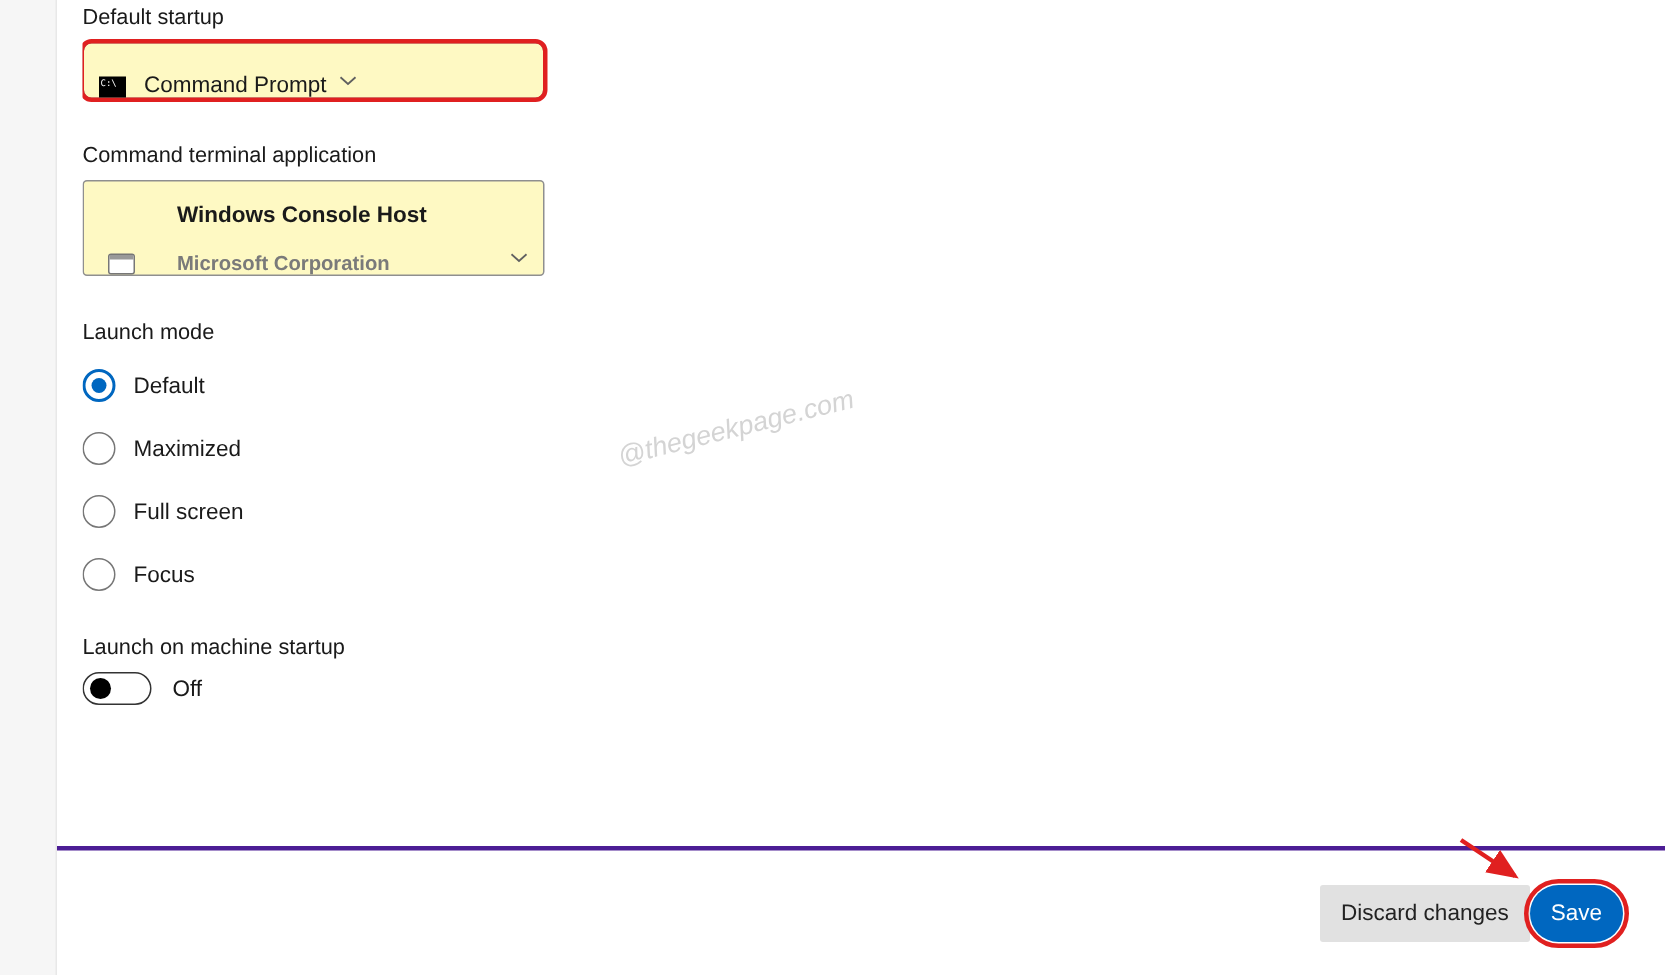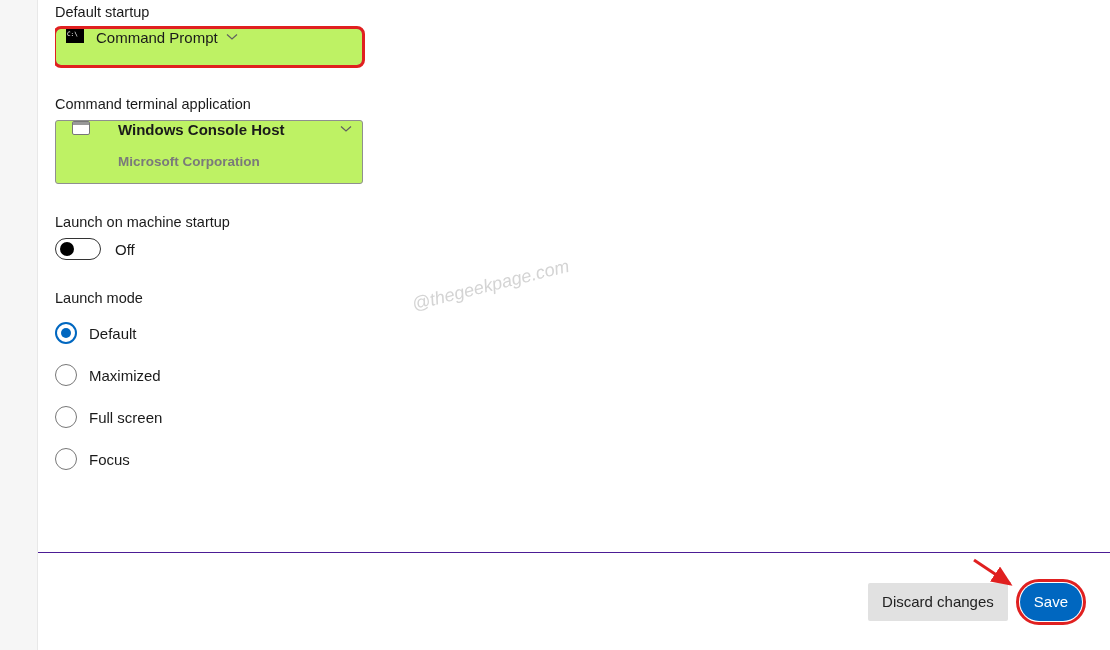--- a/index.html
+++ b/index.html
@@ -31,24 +31,24 @@
       color: #1a1a1a;
       margin-bottom: 8px;
     }
     .section { margin-bottom: 30px; }
     .dropdown {
       width: 308px;
       height: 38px;
       border: 1px solid #8f8f8f;
       border-radius: 3px;
       display: flex;
-      align-items: flex-start;
+      align-items: flex-end;
       padding: 0 10px;
       cursor: pointer;
-      background: #bef264;
+      background: #fef9c3;
       position: relative;
     }
     .dropdown.highlighted {
       outline: 3px solid #e02020;
       outline-offset: -1px;
       border-radius: 6px;
       border-color: #8f8f8f;
     }
     .dropdown.tall { height: 64px; font-weight: bold; }
     .dd-icon {
@@ -129,27 +129,26 @@
       left: 410px; top: 275px;
       font-size: 18px;
       color: #d4d4d4;
       transform: rotate(-14deg);
       font-style: italic;
       pointer-events: none;
     }
     .footer {
       position: absolute;
       left: 38px; right: 0; bottom: 0;
-      height: 98px;
-      border-top: 1px solid #4c1d95;
+      height: 86px;
+      border-top: 3px solid #4c1d95;
       display: flex;
       align-items: center;
       justify-content: flex-end;
       padding-right: 28px;
-      gap: 12px;
       background: #fff;
     }
     .btn {
       height: 38px;
       padding: 0 14px;
       border: none;
       font-size: 15px;
       cursor: pointer;
       border-radius: 2px;
     }
@@ -202,48 +201,48 @@
       </div>
       <span class="dd-chevron">
         <svg width="12" height="12" viewBox="0 0 12 12">
             <path d="M1 3.5 L6 8 L11 3.5" stroke="#606060" stroke-width="1.2" fill="none"></path>
           </svg>
       </span>
     </div>
   </div>
 
   <div class="section">
+    <div class="section-label" style="margin-bottom:16px;">Launch mode</div>
+    <div class="radio-group">
+      <div class="radio-row">
+        <div class="radio selected"></div>
+        <span class="radio-label">Default</span>
+      </div>
+      <div class="radio-row">
+        <div class="radio"></div>
+        <span class="radio-label">Maximized</span>
+      </div>
+      <div class="radio-row">
+        <div class="radio"></div>
+        <span class="radio-label">Full screen</span>
+      </div>
+      <div class="radio-row">
+        <div class="radio"></div>
+        <span class="radio-label">Focus</span>
+      </div>
+    </div>
+  </div>
+
+  <div class="section">
     <div class="section-label">Launch on machine startup</div>
     <div class="toggle-row">
       <div class="toggle">
         <div class="toggle-knob"></div>
       </div>
       <span class="toggle-label">Off</span>
-    </div>
-  </div>
-
-  <div class="section">
-    <div class="section-label" style="margin-bottom:16px;">Launch mode</div>
-    <div class="radio-group">
-      <div class="radio-row">
-        <div class="radio selected"></div>
-        <span class="radio-label">Default</span>
-      </div>
-      <div class="radio-row">
-        <div class="radio"></div>
-        <span class="radio-label">Maximized</span>
-      </div>
-      <div class="radio-row">
-        <div class="radio"></div>
-        <span class="radio-label">Full screen</span>
-      </div>
-      <div class="radio-row">
-        <div class="radio"></div>
-        <span class="radio-label">Focus</span>
-      </div>
     </div>
   </div>
 
 </div>
 
 <div class="watermark">@thegeekpage.com</div>
 
 <div class="footer">
   <button class="btn btn-secondary">Discard changes</button>
   <button class="btn btn-primary">Save</button>

